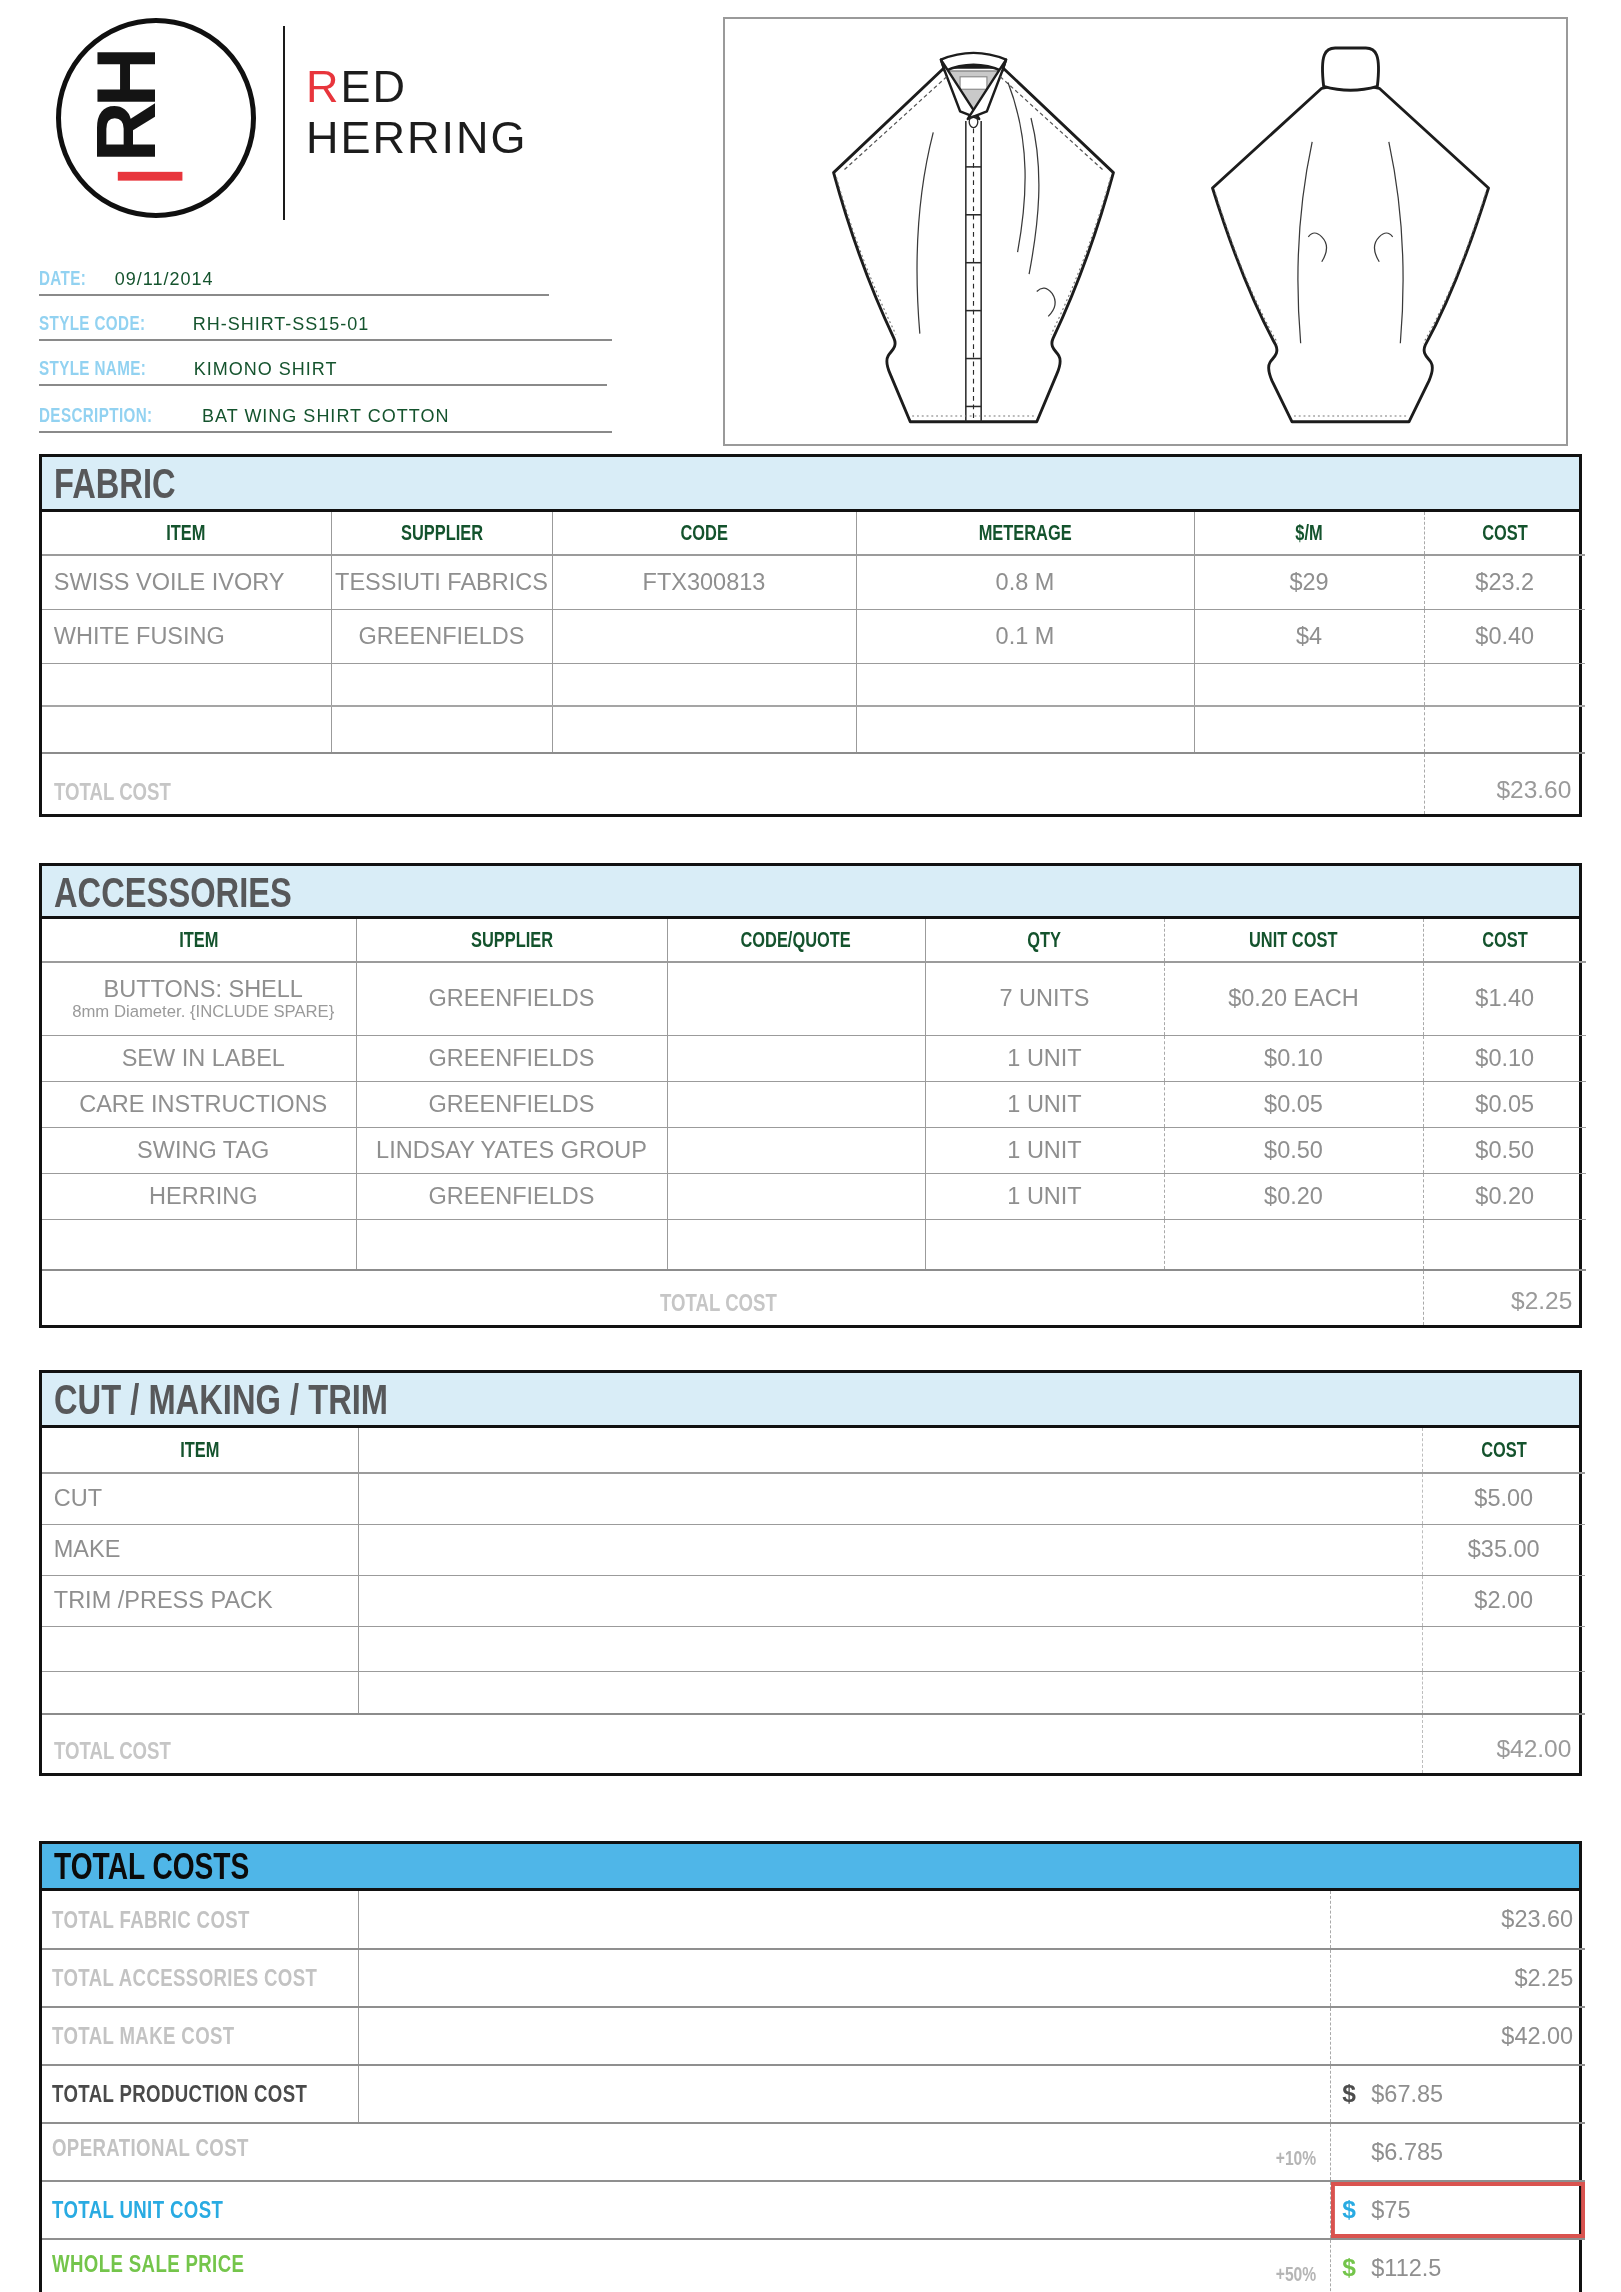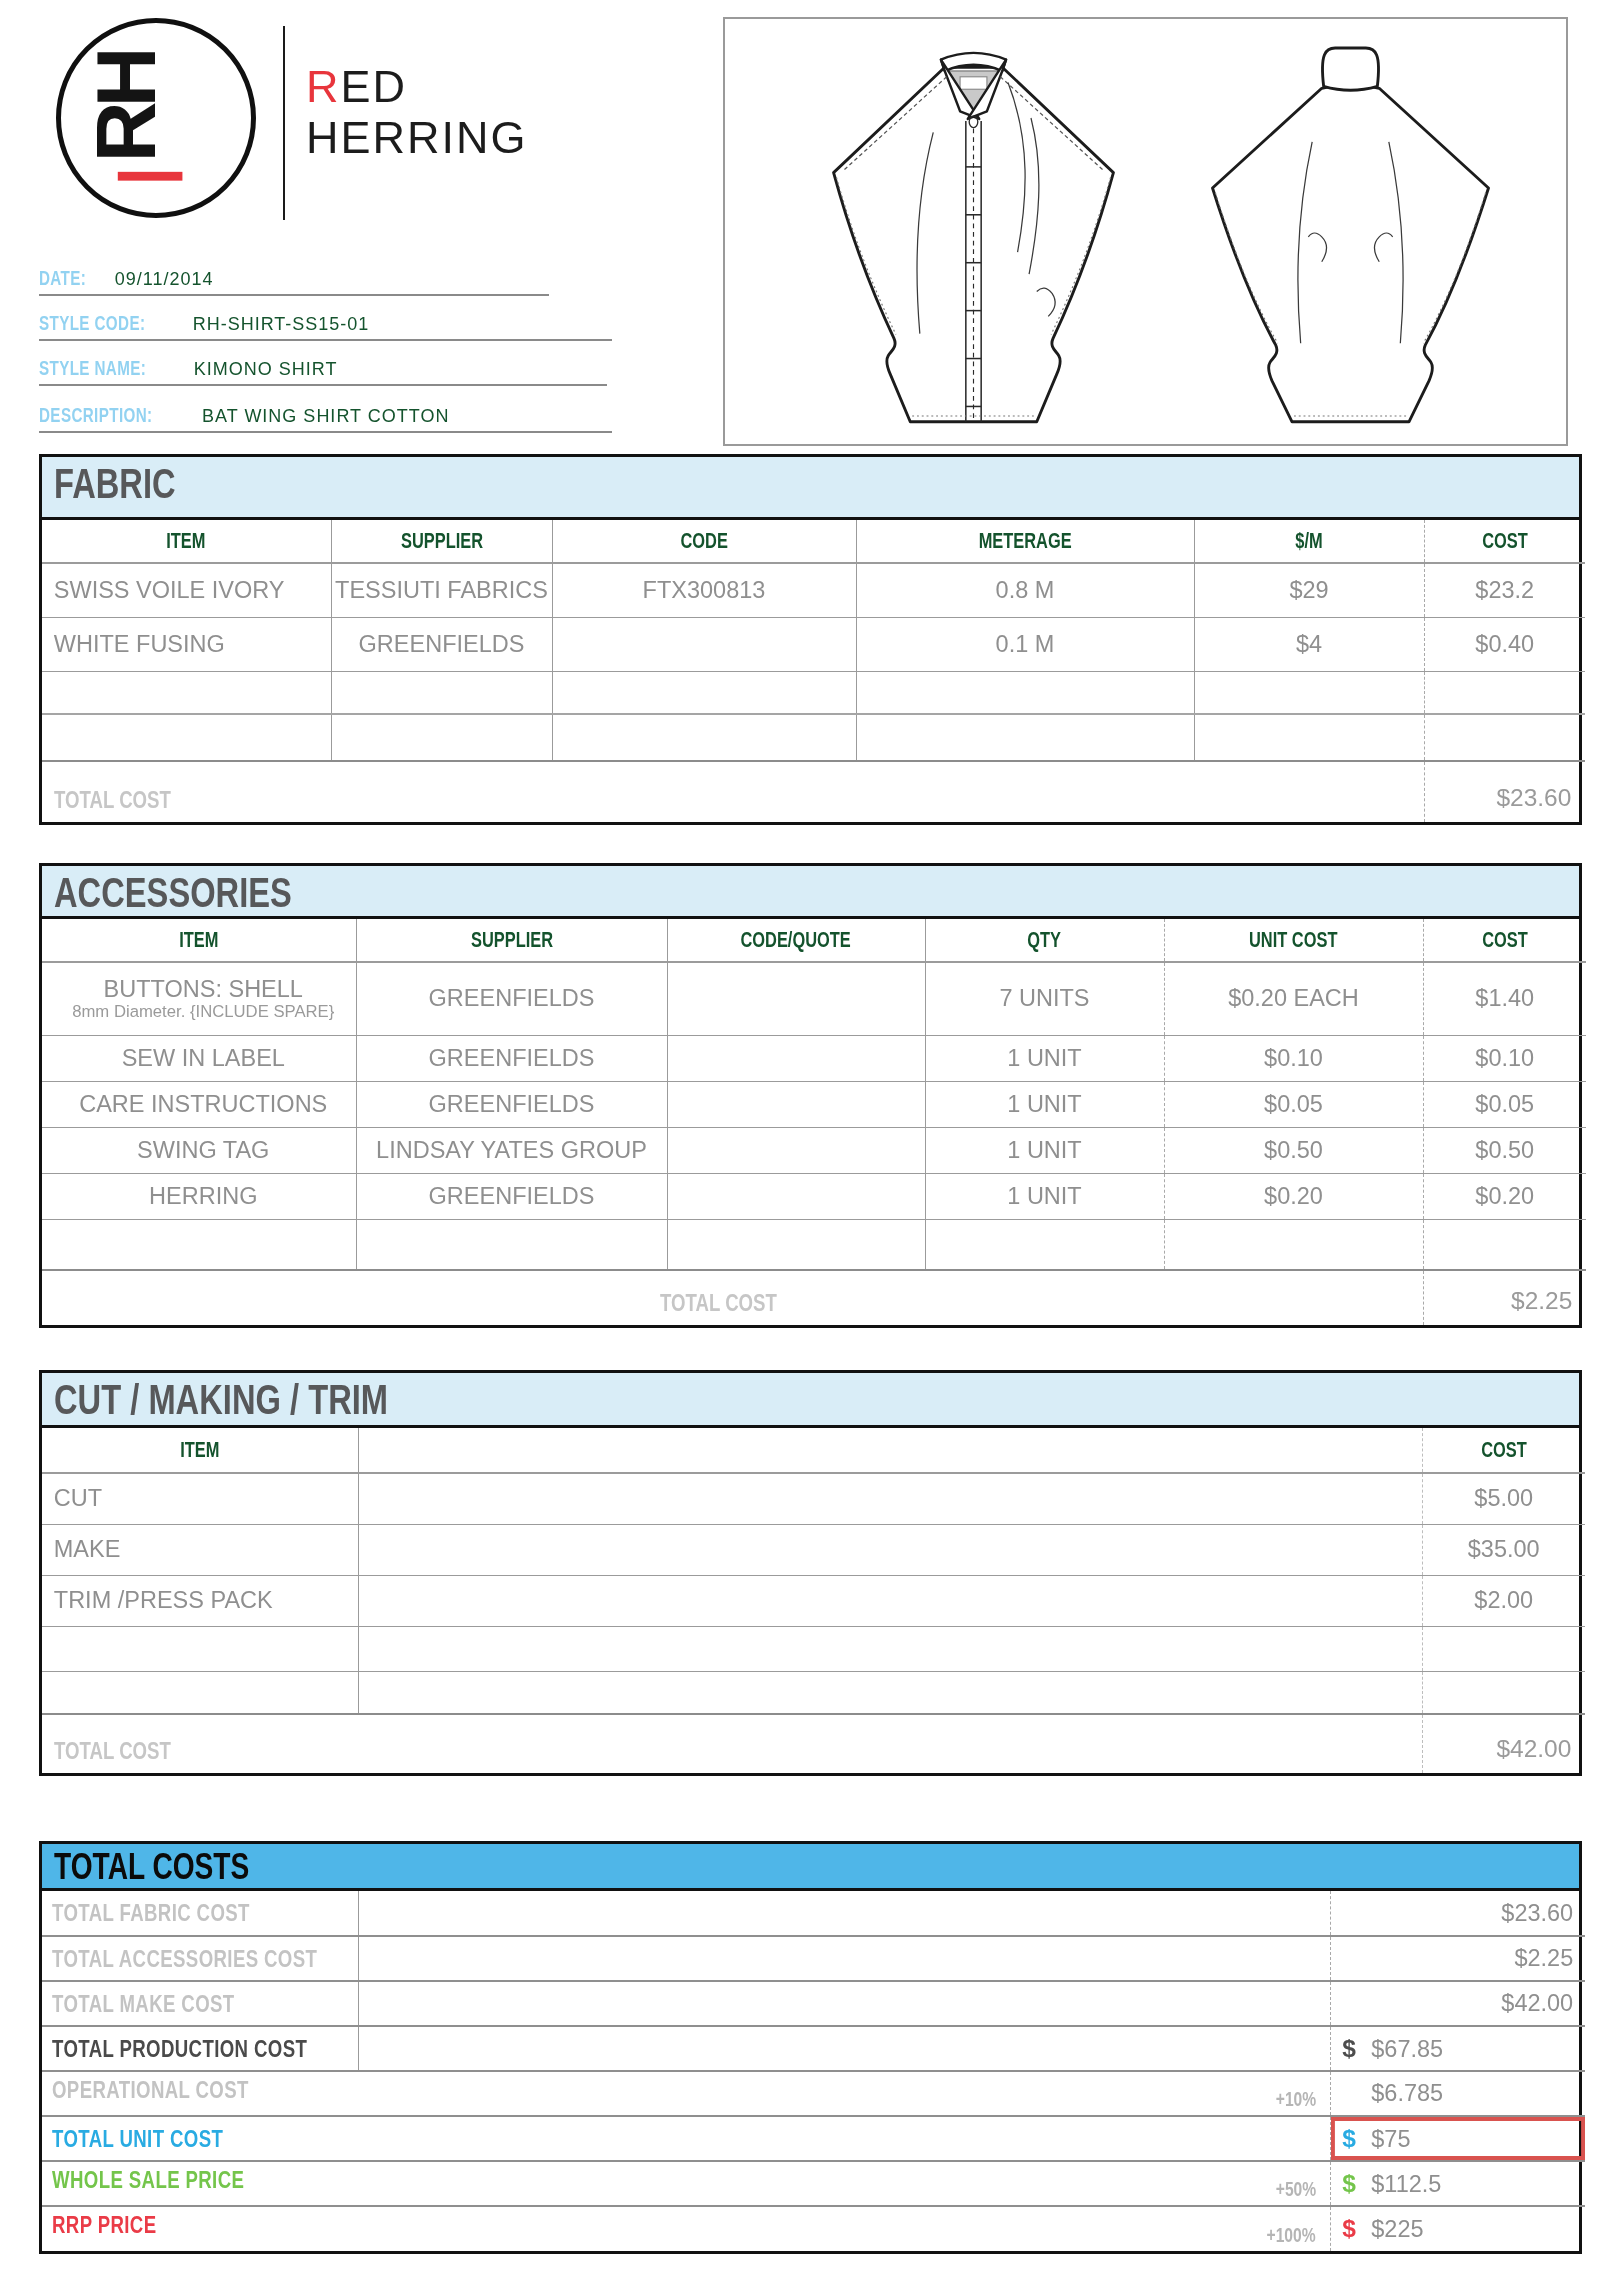--- a/index.html
+++ b/index.html
@@ -72,21 +72,21 @@
     { border-left:1.5px dashed #bdbdbd; }
   .t-cut thead th { height:45px; }
   .t-cut tbody tr { height:51px; }
   .t-cut tbody tr:nth-child(4) { height:45px; }
   .t-cut tbody tr:nth-child(5) { height:43px; }
   .t-cut tfoot tr { height:59px; }
   .t-cut td:nth-child(1) { text-align:left; padding-left:11.8px; }
 
   
   #totals { top:1841px; }
-  .t-tot td { border-top:2px solid #8f8f8f; height:45px; }
+  .t-tot td { border-top:2px solid #8f8f8f; height:58px; }
   .t-tot tr:first-child td { border-top:none; }
   .t-tot td { border-left:none; }
   .t-tot td.lbl { text-align:left; padding-left:9.8px; }
   .t-tot td.lbl .lab { font-size:24.5px; font-weight:bold; color:#c3c3c3; letter-spacing:0.5px; }
   .t-tot td.val { border-left:1.5px dashed #a9a9a9; text-align:right; padding-right:11.8px; }
   .t-tot td.val.money { text-align:left; padding-left:11.8px; }
   .t-tot .dol { display:inline-block; width:29px; font-weight:bold; color:#4d4d4d; font-size:24.5px; }
   .t-tot .pct { font-size:20.6px; font-weight:bold; color:#b5b5b5; }
   .t-tot tr.dark .lab { color:#4a4a4a; }
   .t-tot tr.blue .lab, .t-tot tr.blue .dol { color:#29abe2; }
@@ -181,21 +181,21 @@
         <path d="M150,245 q10,-16 0,-26 q-8,-8 -14,0"></path>
         <path d="M210,245 q-10,-16 0,-26 q8,-8 14,0"></path>
         <path d="M140,120 C125,190 122,260 128,330"></path>
         <path d="M220,120 C235,190 238,260 232,330"></path>
       </g>
     </svg>
   </div>
 </div>
 
 <section class="sheet" id="fabric">
-  <div class="band" style="height:63px;text-decoration:underline;">
+  <div class="band" style="height:55px;text-decoration:underline;">
     <span class="title cond-l">FABRIC</span>
   </div>
   <table class="t-fabric">
     <colgroup>
         <col style="width:289px">
         <col style="width:221px">
         <col style="width:304px">
         <col style="width:338px">
         <col style="width:230px">
         <col style="width:161px">

